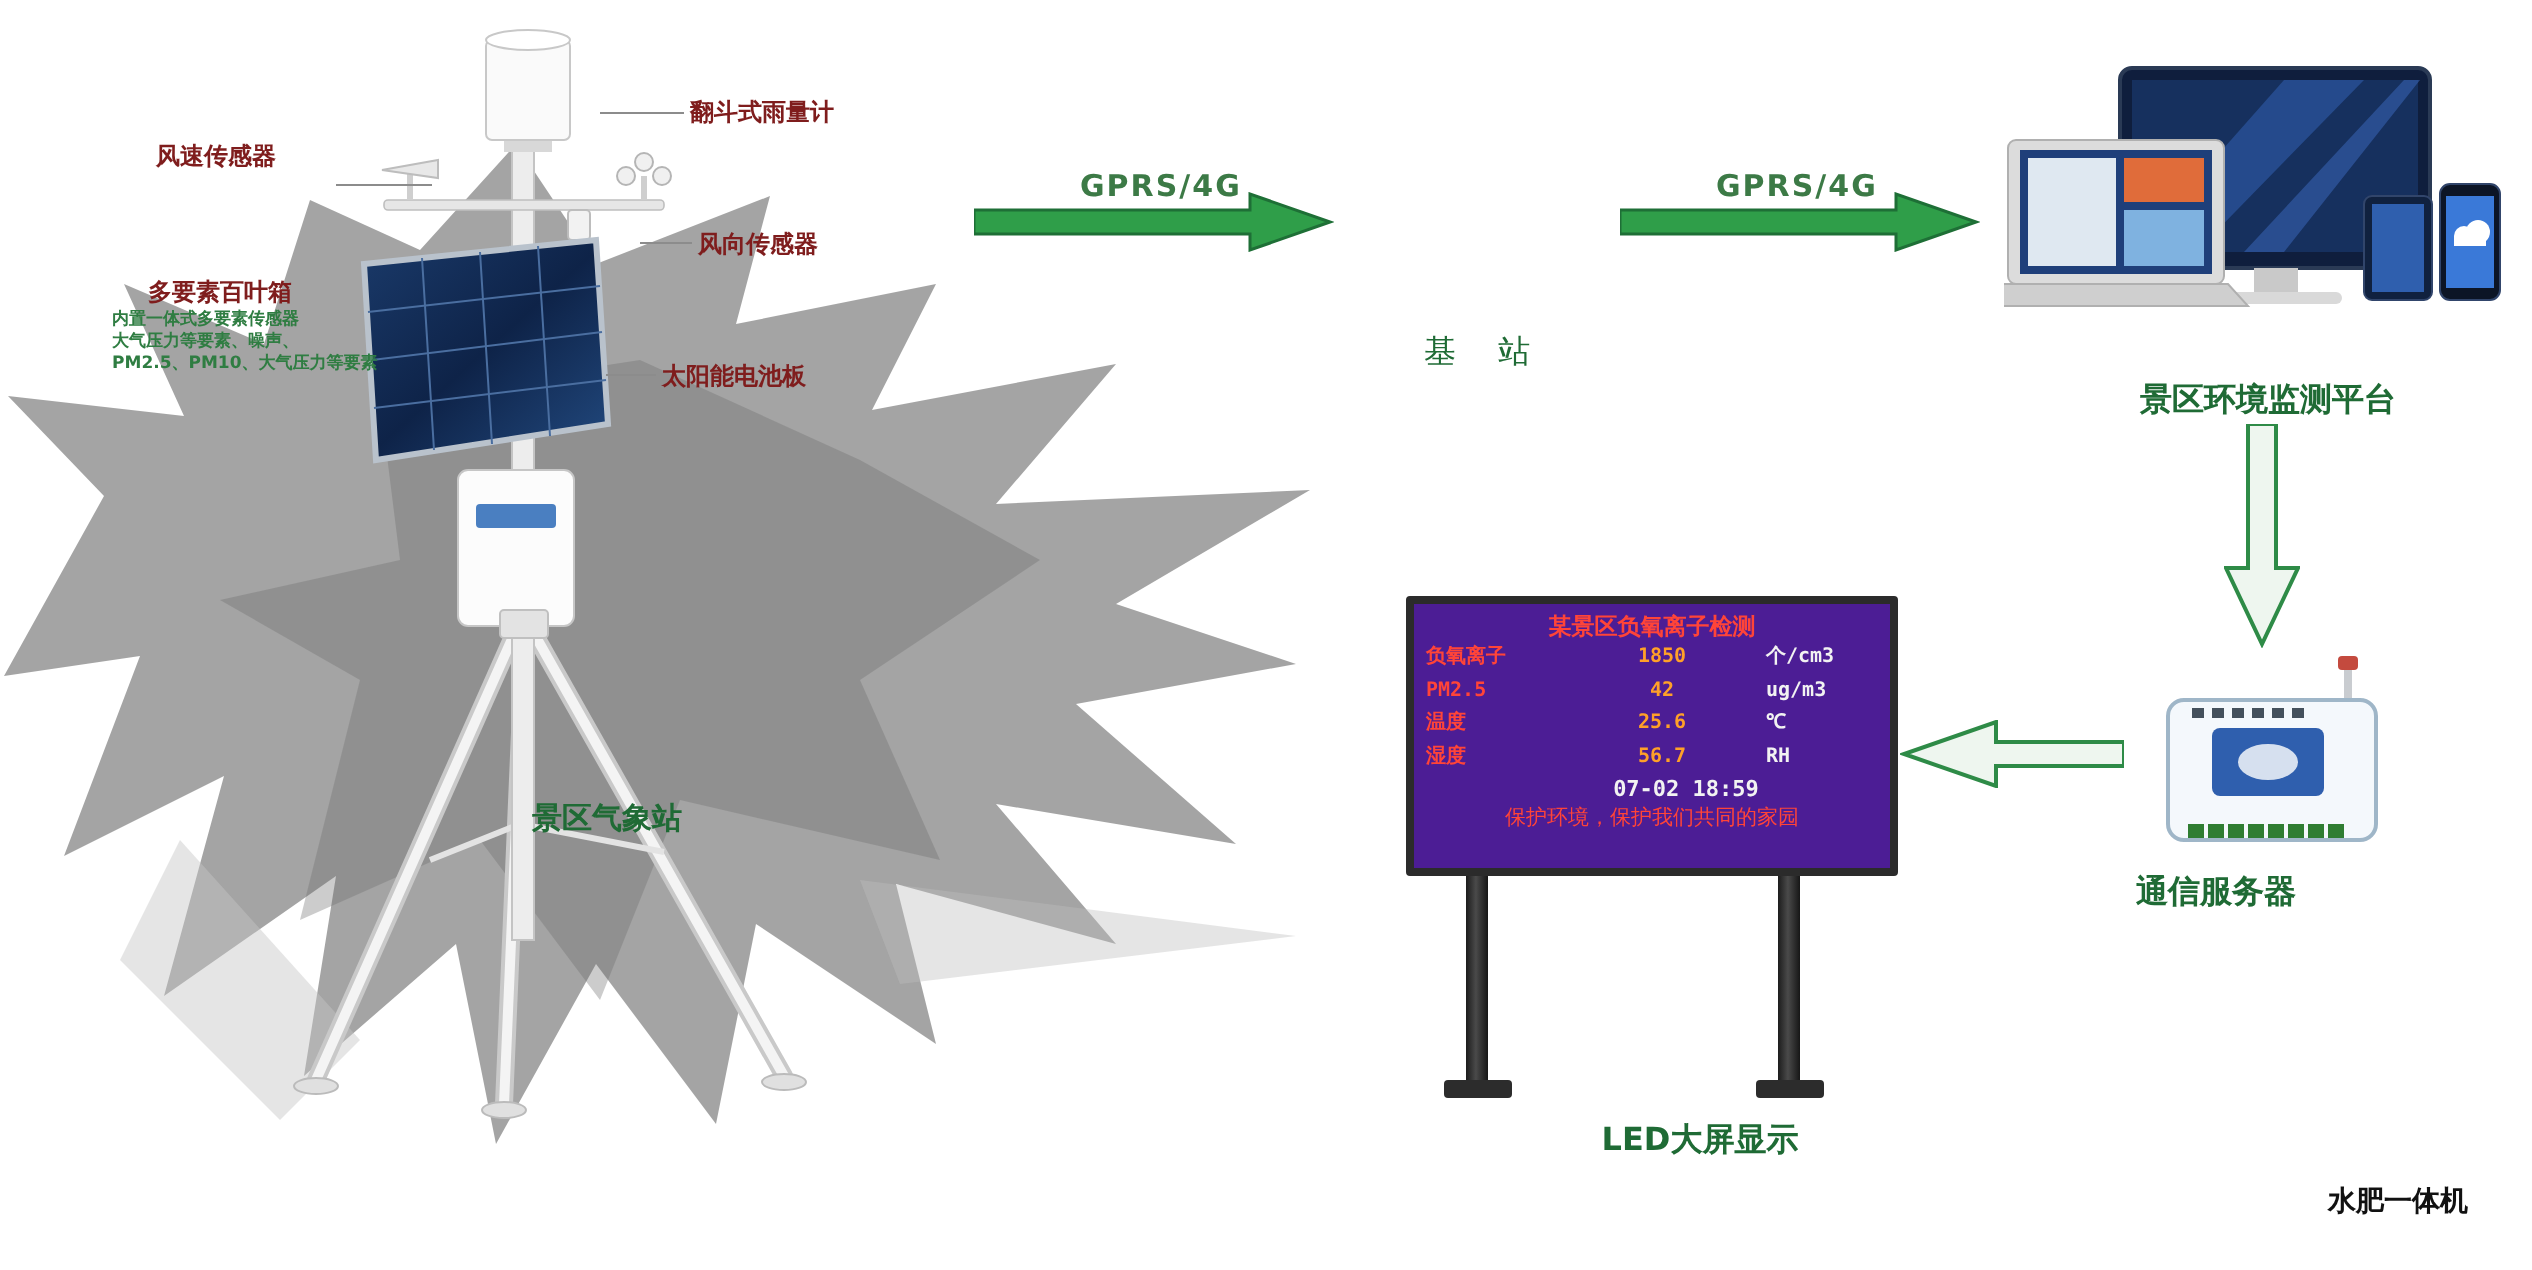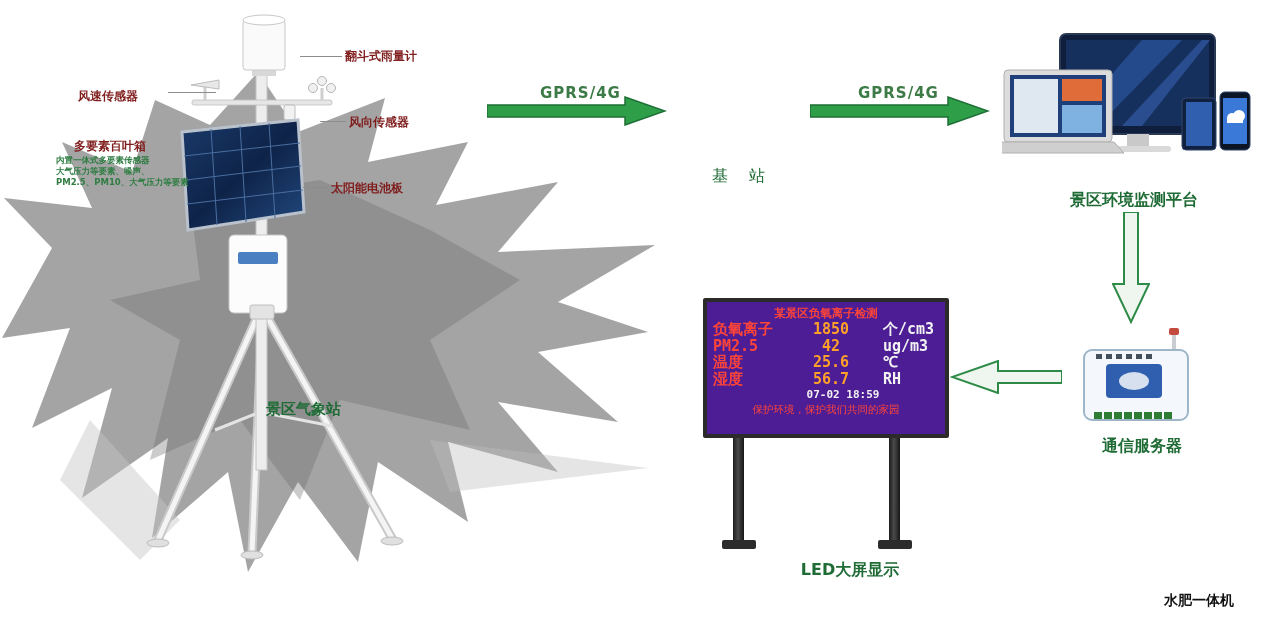--- a/index.html
+++ b/index.html
@@ -17,21 +17,21 @@
   .machine{color:#111111;font-size:14px;font-weight:bold;z-index:5;}
 
   
   .led-screen{
     position:absolute;left:703px;top:298px;width:226px;height:126px;
     background:#4c1d95;border:4px solid #2b2b2b;border-radius:2px;z-index:4;
     padding:3px 6px;box-sizing:content-box;
     font-family:"DejaVu Sans Mono","Liberation Mono",monospace;
   }
   .led-title{color:#ff4438;font-size:11.5px;font-weight:bold;text-align:center;line-height:16px;}
-  .led-row{display:grid;grid-template-columns:66px 1fr 56px;line-height:16.5px;font-size:15px;font-weight:bold;}
+  .led-row{display:grid;grid-template-columns:66px 1fr 56px;line-height:16.5px;font-size:10px;font-weight:bold;}
   .led-row .l{color:#ff4438;text-align:left;}
   .led-row .v{color:#ffa028;text-align:center;}
   .led-row .u{color:#f2f2f2;text-align:left;}
   .led-time{color:#f2f2f2;font-size:11px;font-weight:bold;text-align:center;padding-left:34px;line-height:15px;}
   .led-footer{color:#ff4438;font-size:10.5px;font-weight:normal;text-align:center;line-height:15px;}
   .led-post{position:absolute;width:11px;height:122px;top:422px;z-index:3;
     background:linear-gradient(90deg,#1c1c1c,#4a4a4a 45%,#161616);}
   .led-foot{position:absolute;width:34px;height:9px;top:540px;background:#2c2c2c;border-radius:2px;z-index:3;}
 </style>
 </head>
@@ -110,21 +110,21 @@
       <rect x="229" y="235" width="58" height="78" rx="5" fill="#fcfcfc" stroke="#c6c6c6"></rect>
       <rect x="238" y="252" width="40" height="12" rx="2" fill="#4a7fc1"></rect>
     </g>
     <rect x="250" y="305" width="24" height="14" rx="2" fill="#e3e3e3" stroke="#c0c0c0"></rect>
   </svg>
 
   <div class="leader" style="left:300px;top:56px;width:42px;"></div>
   <div class="abs lbl" style="left:345px;top:48px;">翻斗式雨量计</div>
 
   <div class="leader" style="left:168px;top:92px;width:48px;"></div>
-  <div class="abs lbl" style="left:78px;top:88px;">风速传感器</div>
+  <div class="abs lbl" style="left:78px;top:70px;">风速传感器</div>
 
   <div class="leader" style="left:320px;top:121px;width:26px;"></div>
   <div class="abs lbl" style="left:349px;top:114px;">风向传感器</div>
 
   <div class="abs lbl" style="left:74px;top:138px;">多要素百叶箱</div>
   <div class="abs tiny" style="left:56px;top:155px;">
     <div>内置一体式多要素传感器</div>
     <div>大气压力等要素、噪声、</div>
     <div>PM2.5、PM10、大气压力等要素</div>
   </div>
@@ -199,21 +199,21 @@
     </g>
     <g fill="#44505c">
       <rect x="20" y="26" width="6" height="5"></rect>
         <rect x="30" y="26" width="6" height="5"></rect>
       <rect x="40" y="26" width="6" height="5"></rect>
         <rect x="50" y="26" width="6" height="5"></rect>
       <rect x="60" y="26" width="6" height="5"></rect>
         <rect x="70" y="26" width="6" height="5"></rect>
     </g>
   </svg>
-  <div class="abs cap" style="left:1102px;top:436px;">通信服务器</div>
+  <div class="abs cap" style="left:1068px;top:436px;">通信服务器</div>
 
   <svg class="abs" style="left:950px;top:360px;z-index:4;" width="112" height="34" viewBox="0 0 112 34">
     <polygon points="112,11 48,11 48,1 2,17 48,33 48,23 112,23" fill="#eef6ef" stroke="#2e8b47" stroke-width="2"></polygon>
   </svg>
 
   <div class="led-post" style="left:733px;"></div>
   <div class="led-post" style="left:889px;"></div>
   <div class="led-foot" style="left:722px;"></div>
   <div class="led-foot" style="left:878px;"></div>
 

